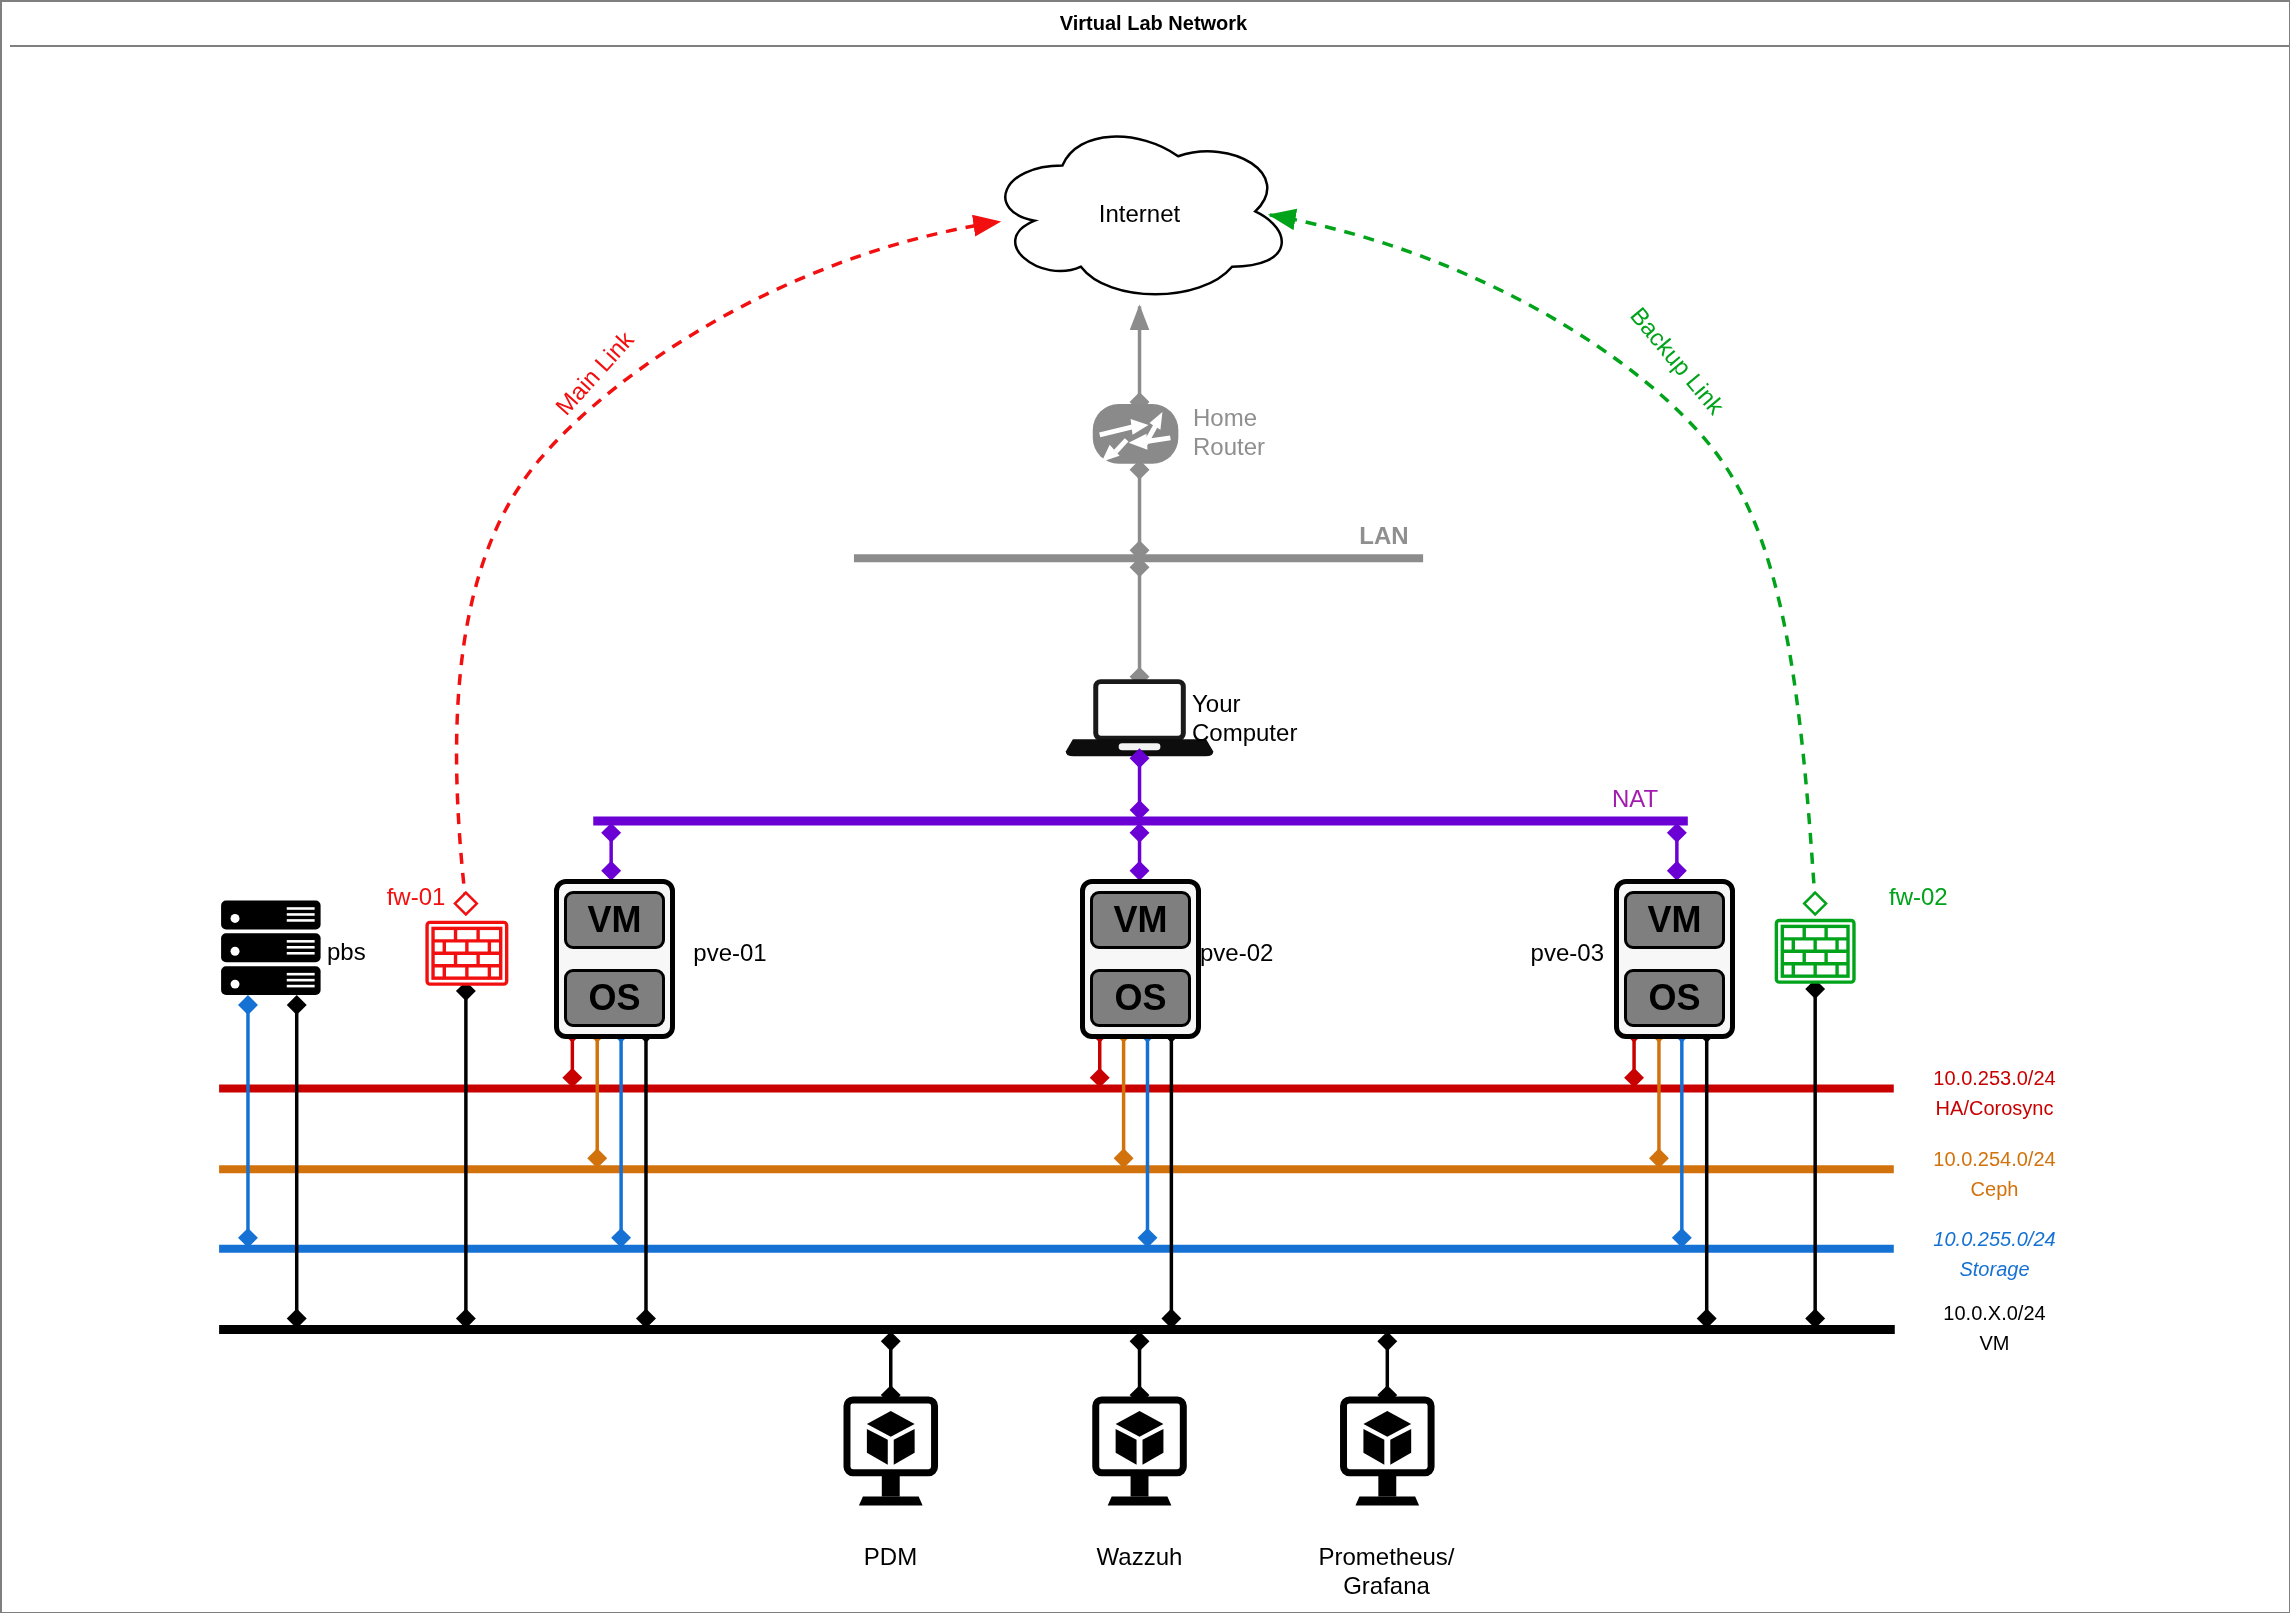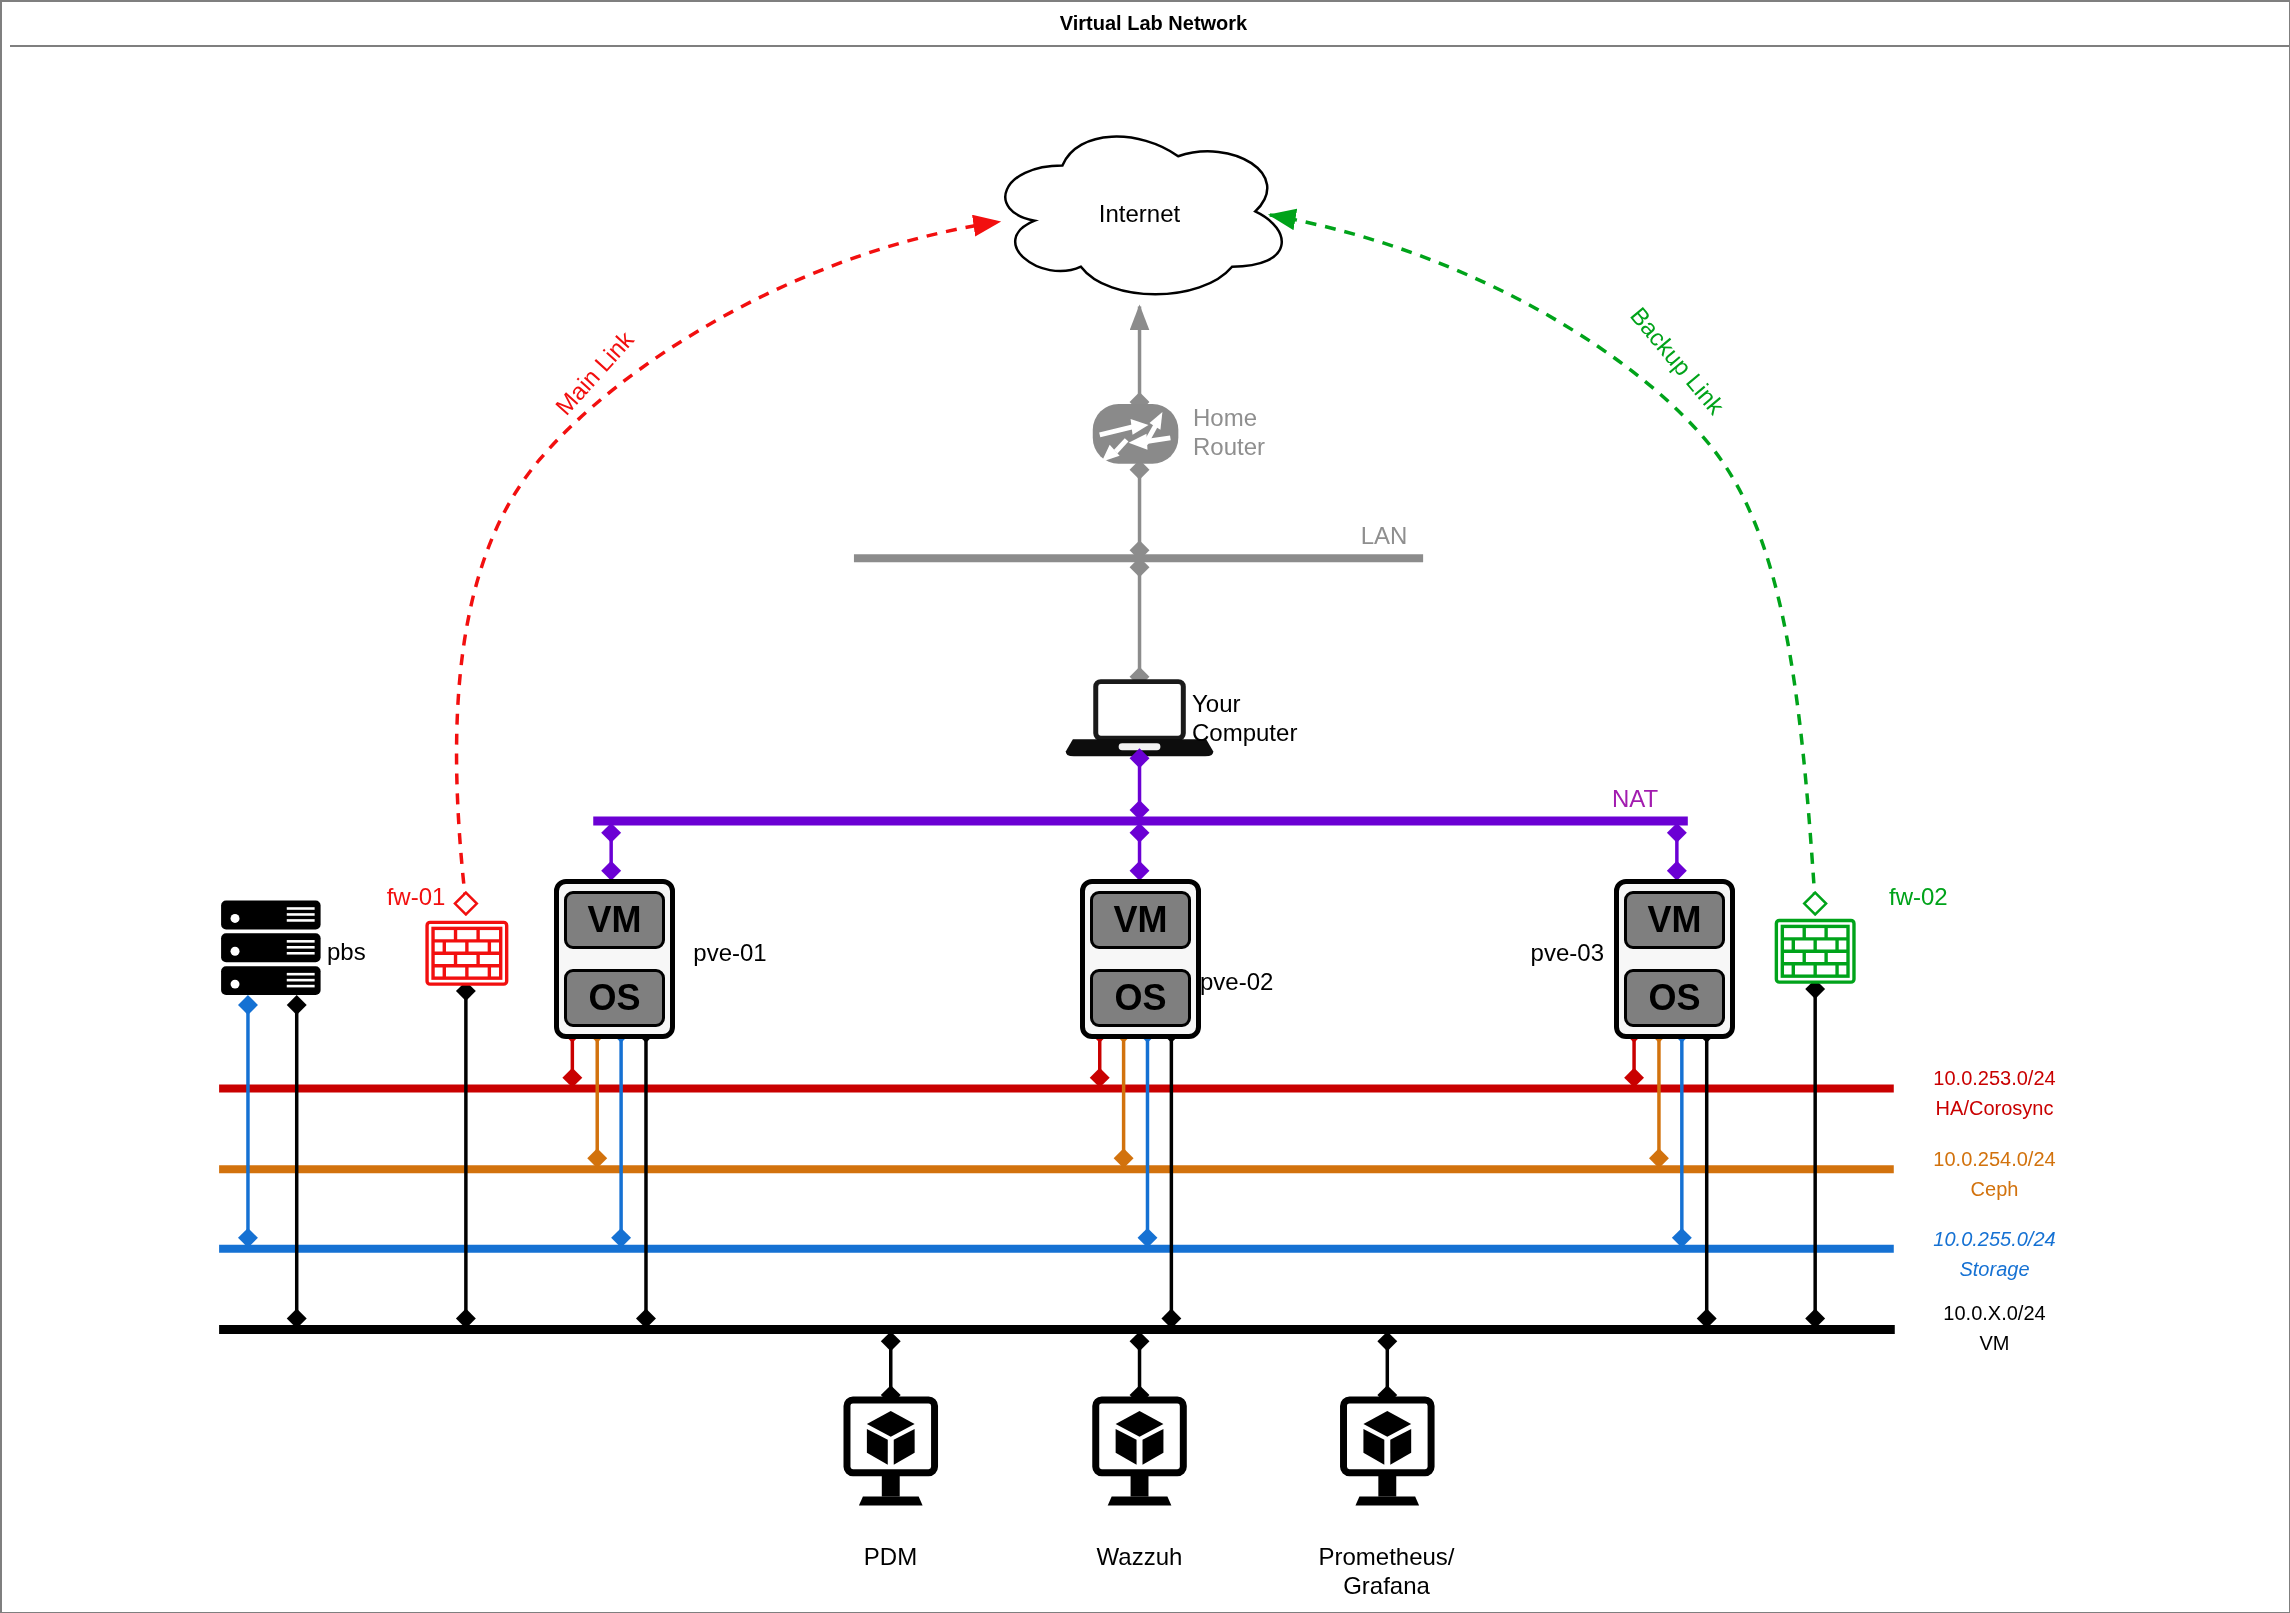--- a/index.html
+++ b/index.html
@@ -242,33 +242,33 @@
     <div class="vmos">VM</div>
     <div class="vmos">OS</div>
   </div>
   <div class="pve-node" style="left:1612px;">
     <div class="vmos">VM</div>
     <div class="vmos">OS</div>
   </div>
 
   <div class="lbl c" style="left:1038px;top:197px;width:199px;">Internet</div>
   <div class="lbl gray" style="left:1191px;top:401px;width:109px;">Home Router</div>
-  <div class="lbl gray c" style="left:1346px;top:519px;width:72px;">LAN</div>
+  <div class="lbl gray c" style="left:1346px;top:519px;width:72px;font-weight:bold;">LAN</div>
   <div class="lbl" style="left:1190px;top:687px;width:129px;">Your Computer</div>
   <div class="lbl purple c" style="left:1590px;top:782px;width:86px;">NAT</div>
 
   <div class="lbl red rot" style="left:535px;top:343px;width:139px;transform:rotate(-48deg);">Main Link</div>
   <div class="lbl green rot" style="left:1605px;top:355px;width:159px;transform:rotate(50deg);">Backup Link</div>
 
   <div class="lbl red r" style="left:380px;top:880px;width:68px;text-align:center;">fw-01</div>
   <div class="lbl green" style="left:1859px;top:880px;width:80px;margin-left:28px;">fw-02</div>
   <div class="lbl" style="left:325px;top:935px;width:60px;">pbs</div>
 
   <div class="lbl" style="left:683px;top:936px;width:90px;text-align:center;">pve-01</div>
-  <div class="lbl" style="left:1198px;top:936px;width:90px;margin-top:29px;">pve-02</div>
+  <div class="lbl" style="left:1198px;top:936px;width:90px;">pve-02</div>
   <div class="lbl r" style="left:1510px;top:936px;width:92px;">pve-03</div>
 
   <div class="netlbl busred" style="top:1061px;">
     <div>10.0.253.0/24</div>
     <div>HA/Corosync</div>
   </div>
   <div class="netlbl orange" style="top:1142px;">
     <div>10.0.254.0/24</div>
     <div>Ceph</div>
   </div>

